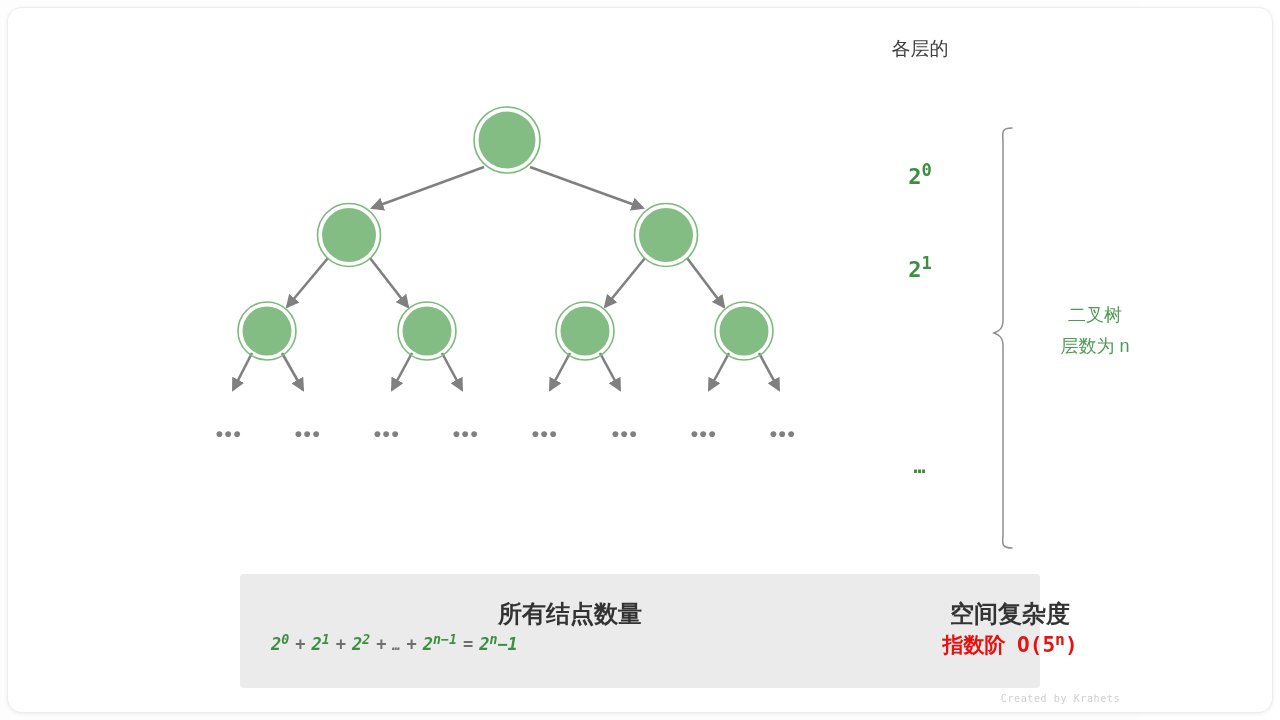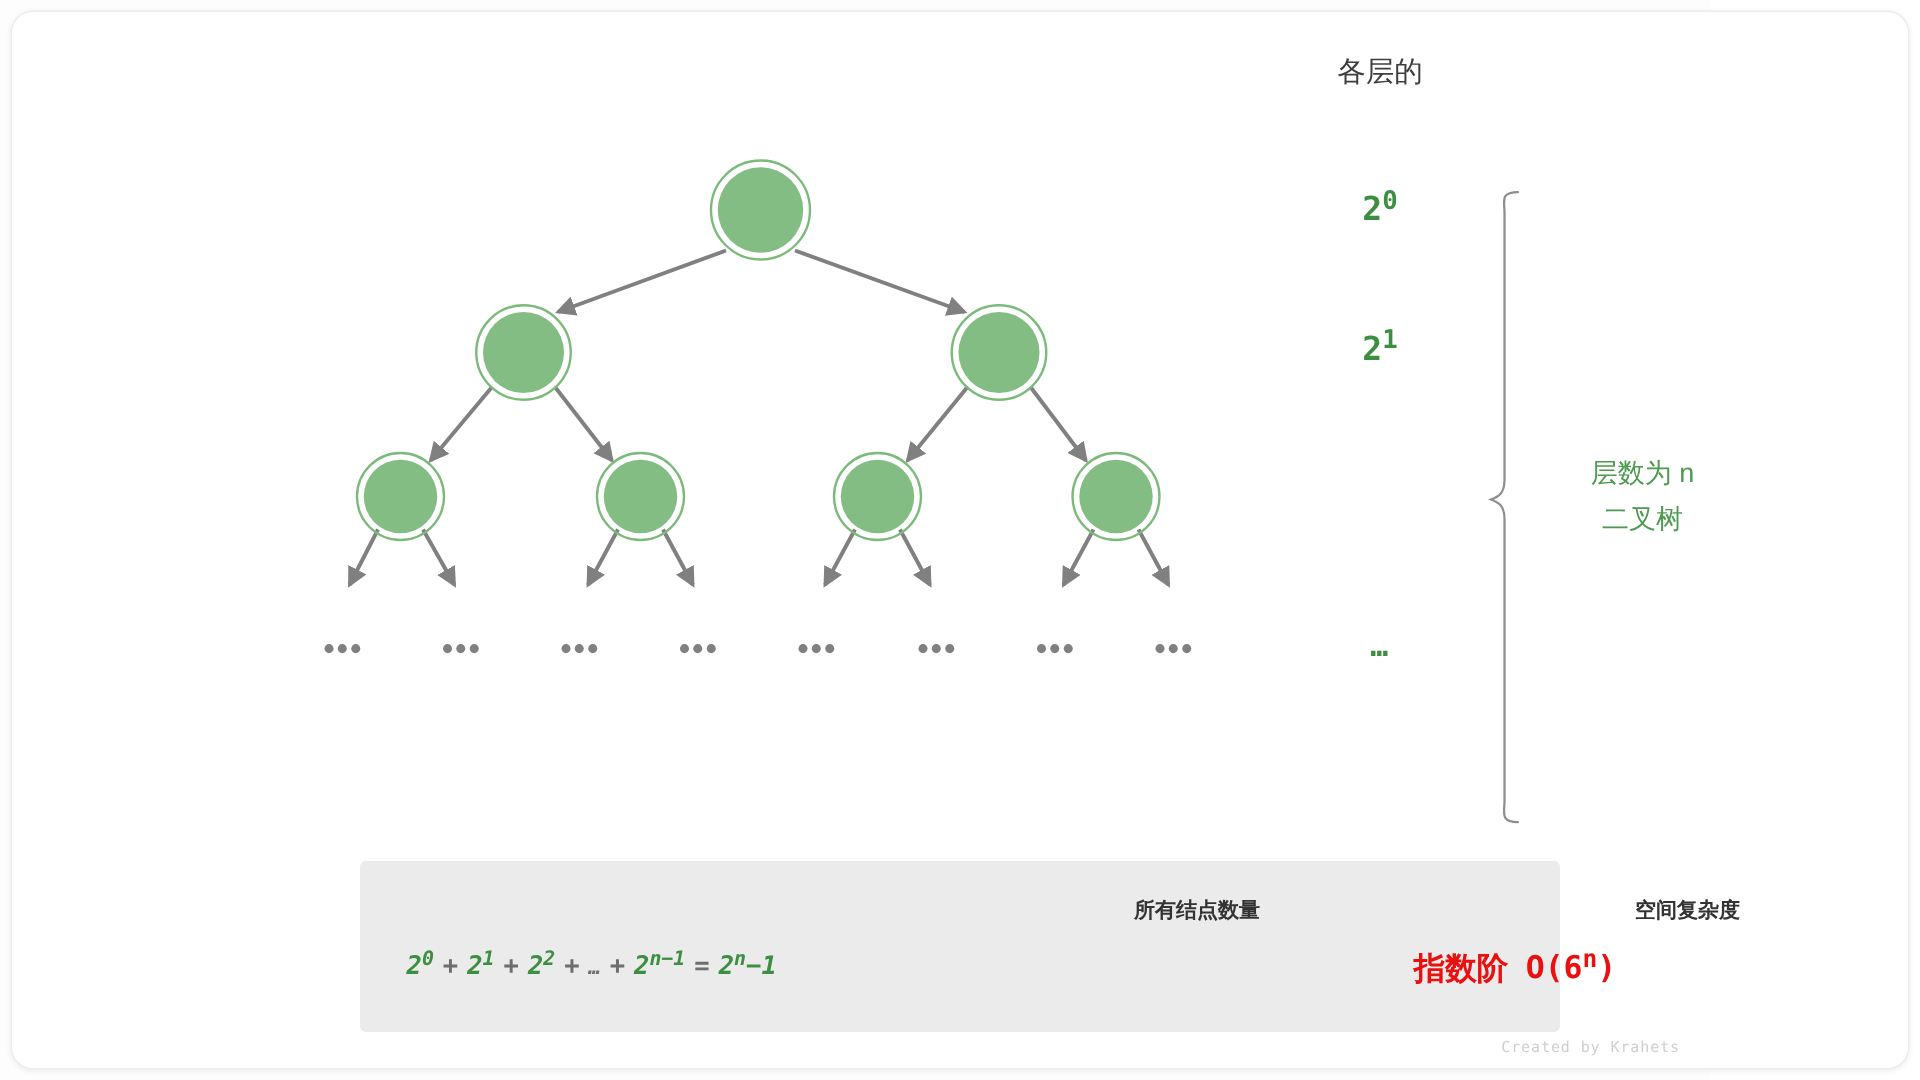--- a/index.html
+++ b/index.html
@@ -55,20 +55,21 @@
   }
 
   .level-count {
     color: #3c8e41;
     font-weight: bold;
     font-size: 22px;
     font-family: "DejaVu Sans Mono", "Liberation Mono", monospace;
     width: 160px;
     text-align: center;
     left: 840px;
+    margin-top: 36px;
   }
   .level-count sup {
     font-size: 0.78em;
     font-weight: bold;
     vertical-align: 0.45em;
   }
   .level-count.dots {
     font-size: 20px;
     letter-spacing: 1px;
   }
@@ -100,23 +101,23 @@
     top: 574px;
     width: 800px;
     height: 114px;
     background: #ebebeb;
     border-radius: 4px;
     box-sizing: border-box;
   }
   .panel-title {
     position: absolute;
     color: #333333;
-    font-size: 14px;
-    font-weight: bold;
-    text-align: right;
+    font-size: 24px;
+    font-weight: bold;
+    text-align: center;
     font-family: "Liberation Sans", "DejaVu Sans", sans-serif;
   }
   #formula-title { left: 60px; top: 24px; width: 540px; }
   #complexity-title { left: 620px; top: 24px; width: 300px; }
 
   #formula-line {
     position: absolute;
     left: 30px;
     top: 58px;
     width: 600px;
@@ -233,22 +234,22 @@
     <span>2</span><sup>0</sup>
   </div>
   <div class="abs level-count" style="top:217px;">
     <span>2</span><sup>1</sup>
   </div>
   <div class="abs level-count dots" style="top:418px;">
     <span>…</span>
   </div>
 
   <div id="brace-label" class="abs">
+    <div>二叉树</div>
     <div>层数为  n</div>
-    <div>二叉树</div>
   </div>
 
   <div class="abs ellipsis-dots" style="left:229px; top:433px;">•••</div>
   <div class="abs ellipsis-dots" style="left:308px; top:433px;">•••</div>
   <div class="abs ellipsis-dots" style="left:387px; top:433px;">•••</div>
   <div class="abs ellipsis-dots" style="left:466px; top:433px;">•••</div>
   <div class="abs ellipsis-dots" style="left:545px; top:433px;">•••</div>
   <div class="abs ellipsis-dots" style="left:625px; top:433px;">•••</div>
   <div class="abs ellipsis-dots" style="left:704px; top:433px;">•••</div>
   <div class="abs ellipsis-dots" style="left:783px; top:433px;">•••</div>
@@ -258,19 +259,19 @@
     <div id="formula-title" class="panel-title">所有结点数量</div>
 
     <div id="complexity-title" class="panel-title">空间复杂度</div>
 
     <div id="formula-line">
       <span class="term"><span>2</span><sup>0</sup></span><span class="op">+</span><span class="term"><span>2</span><sup>1</sup></span><span class="op">+</span><span class="term"><span>2</span><sup>2</sup></span><span class="op">+</span><span class="term" style="color:#6e6e6e;font-size:0.78em;">…</span><span class="op">+</span><span class="term"><span>2</span><sup>n−1</sup></span><span class="op">=</span><span class="term"><span>2</span><sup>n</sup><span>−1</span></span>
     </div>
 
     <div id="complexity-line">
       <span>指数阶</span>&nbsp;
-      <span class="mono"><span>O(6</span><sup>n</sup><span>)</span></span>
+      <span class="mono"><span>O(5</span><sup>n</sup><span>)</span></span>
     </div>
   </div>
 
   <div id="credit">Created by Krahets</div>
 
 </div>
 
 </body></html>

